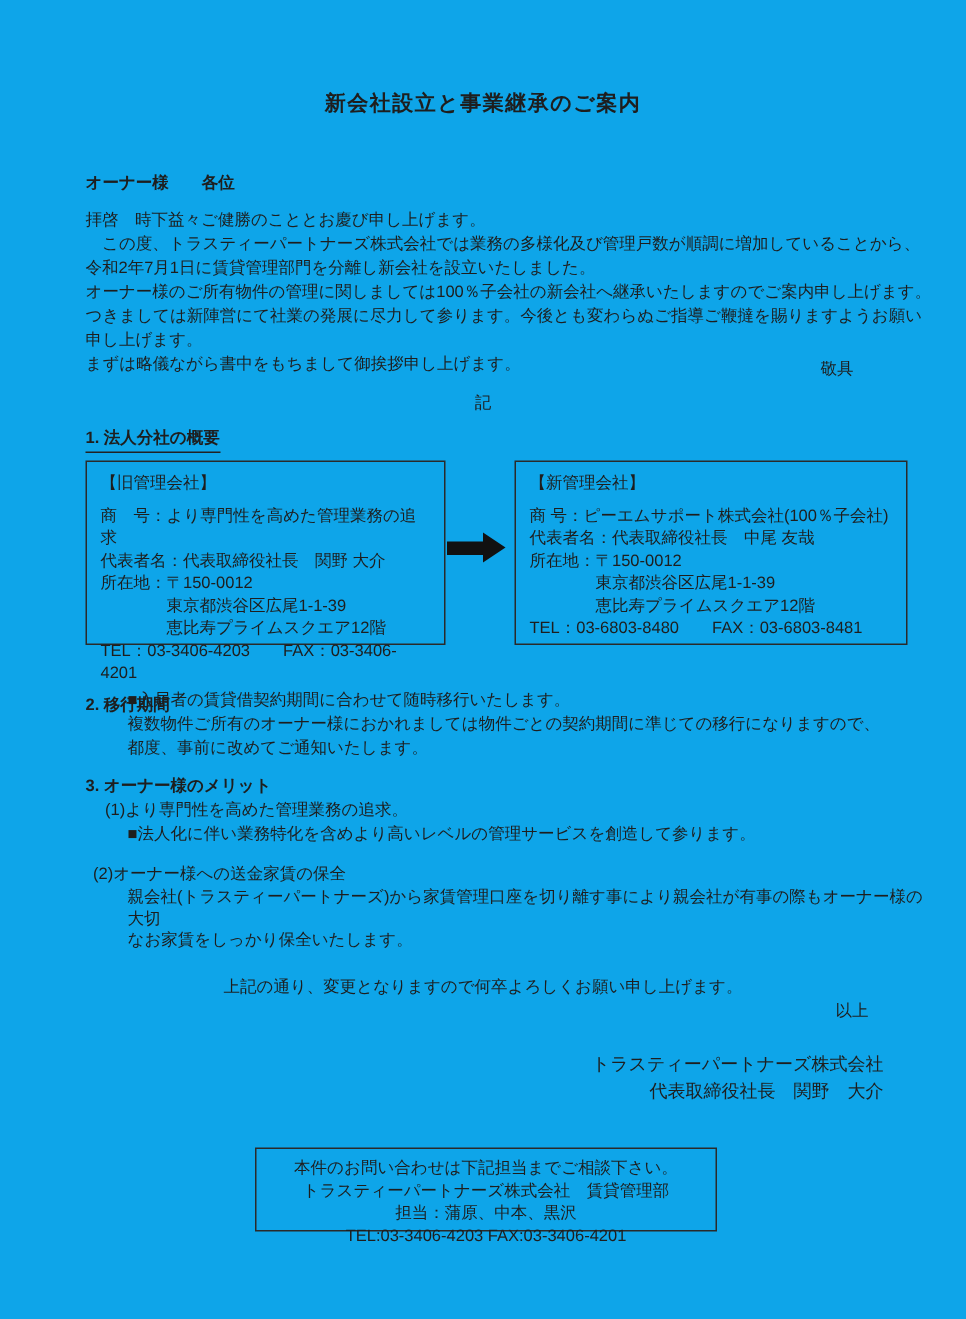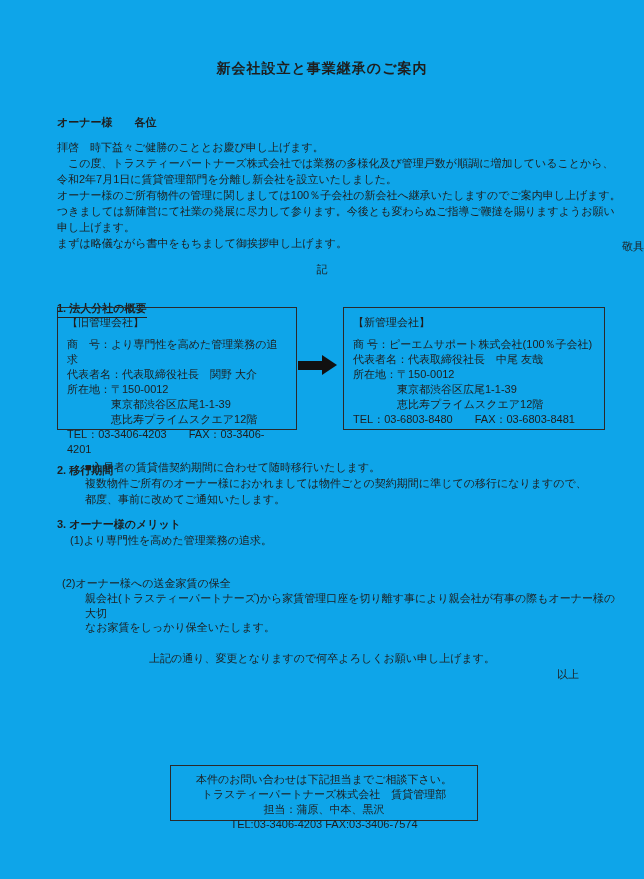--- a/index.html
+++ b/index.html
@@ -18,24 +18,24 @@
   .abs { position:absolute; }
   .title {
     top:60px; left:0; width:100%;
     text-align:center;
     font-size:14px; font-weight:bold;
     letter-spacing:1px;
   }
   .date { top:86px; left:0; width:100%; text-align:right; padding-right:52px; }
   .addressee { top:114px; left:57px; font-weight:bold; }
   .greeting { top:139px; left:57px; right:20px; line-height:16px; }
-  .keigu { top:238px; left:0; width:100%; text-align:right; }
+  .keigu { top:238px; left:0; width:100%; text-align:right; padding-right:75px; }
   .ki { top:261px; left:0; width:100%; text-align:center; }
   .s1-heading { top:284px; left:57px; font-weight:bold; }
-  .s1-heading span { display:inline-block; border-bottom:1.5px solid #222; padding-bottom:1px;margin-top:16px; }
+  .s1-heading span { display:inline-block; border-bottom:1.5px solid #222; padding-bottom:1px; }
   .company-box {
     top:307px; height:123px;
     border:1.5px solid #2a2a2a;
     padding:7px 9px;
     line-height:15px;
   }
   .company-box .box-label { margin-bottom:7px; }
   .company-box .addr-indent { padding-left:44px; }
   .box-old { left:57px; width:240px; }
   .box-new { left:343px; width:262px; }
@@ -111,30 +111,35 @@
 
   <div class="abs s2-heading">2. 移行期間</div>
   <div class="abs s2-body">
     <div>■入居者の賃貸借契約期間に合わせて随時移行いたします。</div>
     <div>複数物件ご所有のオーナー様におかれましては物件ごとの契約期間に準じての移行になりますので、</div>
     <div>都度、事前に改めてご通知いたします。</div>
   </div>
 
   <div class="abs s3-heading">3. オーナー様のメリット</div>
   <div class="abs s3-item1-title">(1)より専門性を高めた管理業務の追求。</div>
+  <div class="abs s3-item1-body">■法人化に伴い業務特化を含めより高いレベルの管理サービスを創造して参ります。</div>
   <div class="abs s3-item2-title">(2)オーナー様への送金家賃の保全</div>
   <div class="abs s3-item2-body">
     <div>親会社(トラスティーパートナーズ)から家賃管理口座を切り離す事により親会社が有事の際もオーナー様の大切</div>
     <div>なお家賃をしっかり保全いたします。</div>
   </div>
 
   <div class="abs closing-request">上記の通り、変更となりますので何卒よろしくお願い申し上げます。</div>
   <div class="abs end-mark">以上</div>
 
+  <div class="abs signature">
+    <div>トラスティーパートナーズ株式会社</div>
+    <div>代表取締役社長　関野　大介</div>
+  </div>
 
   <div class="abs contact-box">
     <div>本件のお問い合わせは下記担当までご相談下さい。</div>
     <div>トラスティーパートナーズ株式会社　賃貸管理部</div>
     <div>担当：蒲原、中本、黒沢</div>
-    <div>TEL:03-3406-4203  FAX:03-3406-7574</div>
+    <div>TEL:03-3406-4203  FAX:03-3406-4201</div>
   </div>
 
 </div>
 
 </body></html>

